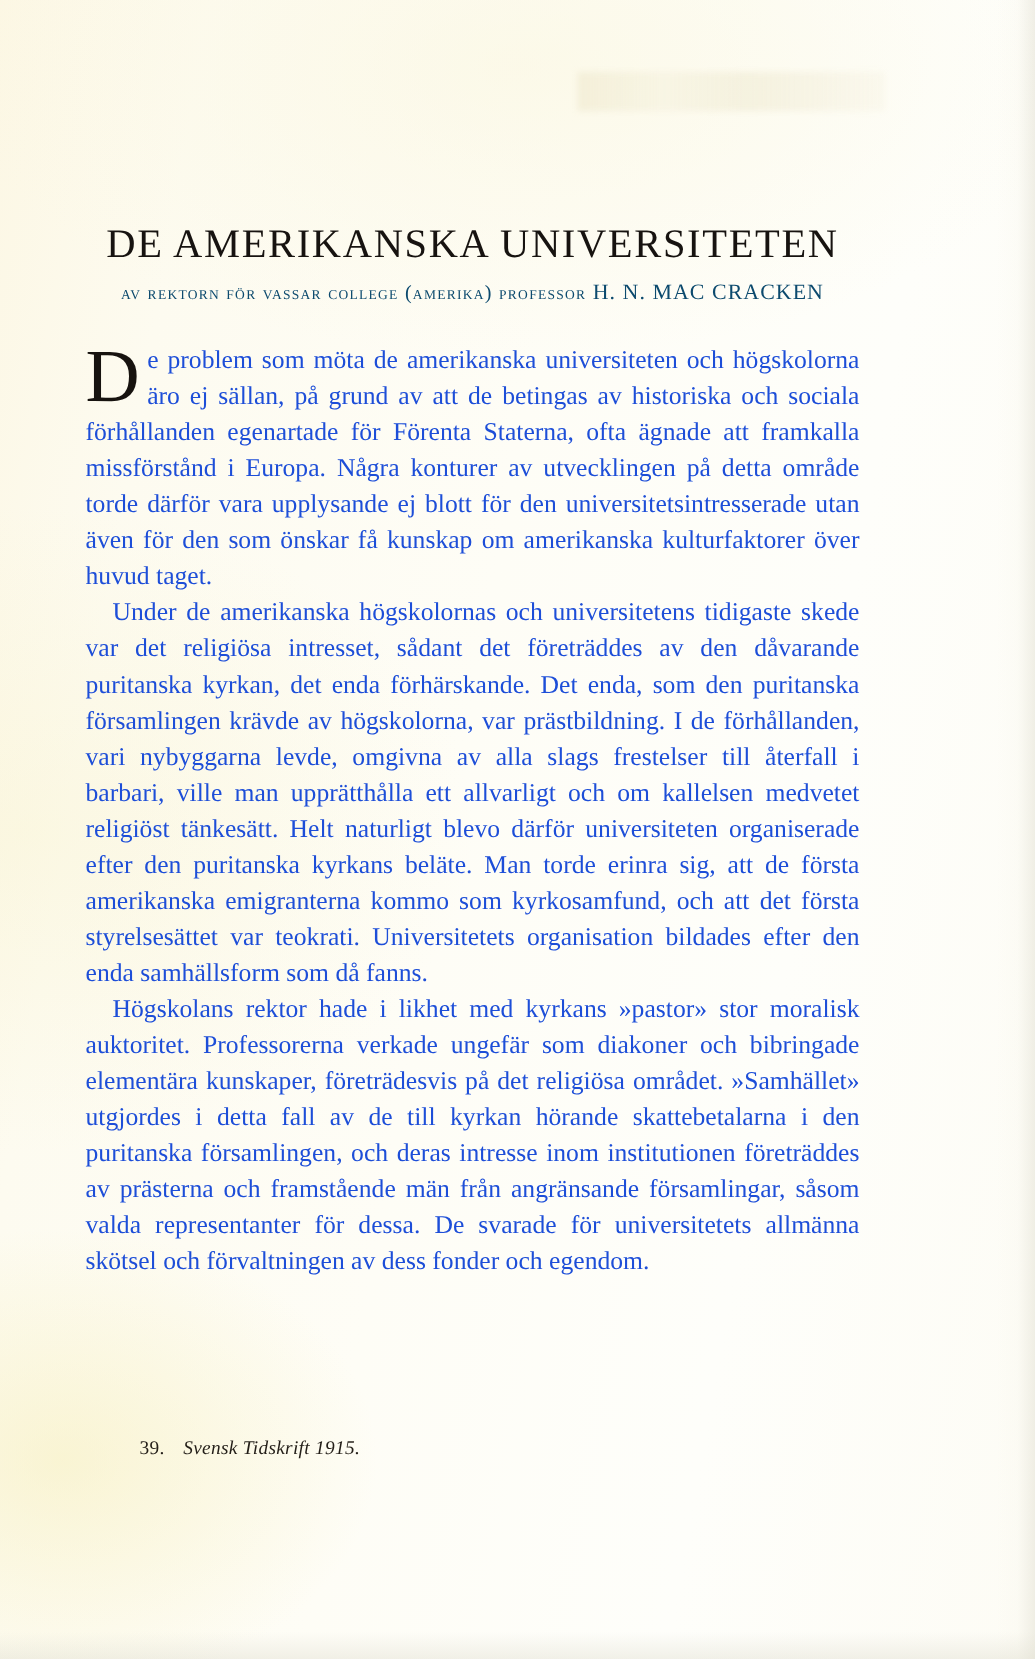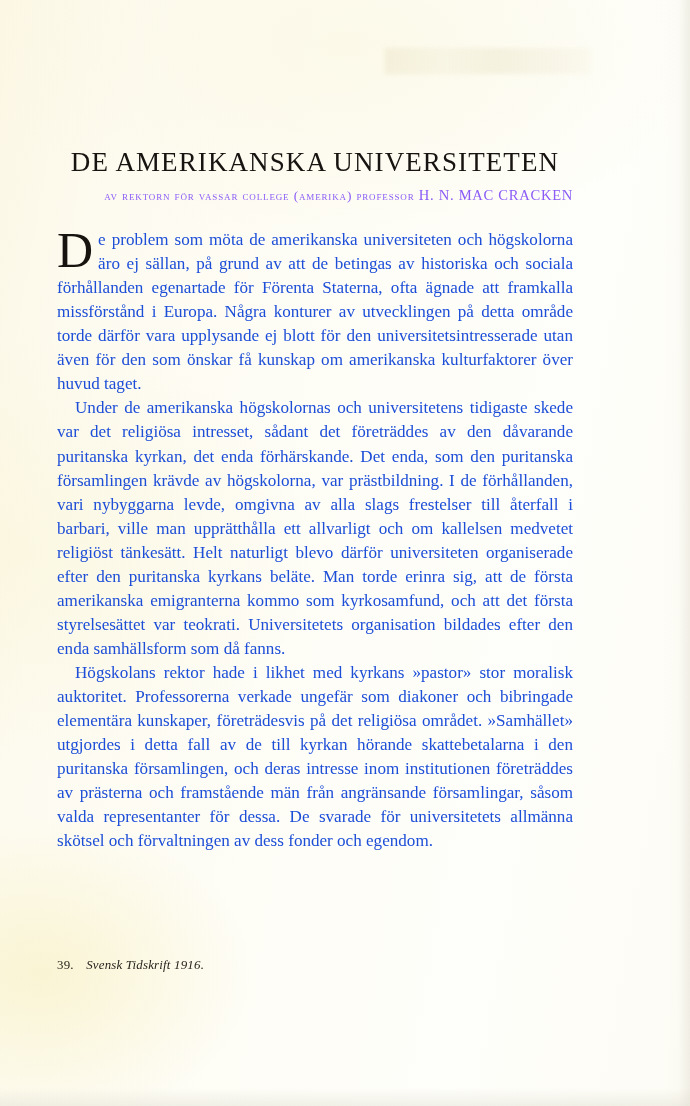--- a/index.html
+++ b/index.html
@@ -68,26 +68,26 @@
     font-size: 27px;
     font-weight: normal;
     letter-spacing: 1.1px;
     text-align: center;
     line-height: 1.04;
     color: #171310;
   }
 
   .byline {
     margin: 11px 0 0 0;
-    text-align: right;
+    text-align: center;
     font-size: 13.4px;
     letter-spacing: 0.85px;
     font-variant: small-caps;
     text-transform: lowercase;
-    color: #8b5cf6;
+    color: #0c4a6e;
     white-space: nowrap;
   }
   .byline .nm {
     font-variant: normal;
     text-transform: uppercase;
     font-size: 14.6px;
     letter-spacing: 0.7px;
   }
 
   .body {
@@ -118,21 +118,21 @@
 
   .footer {
     position: absolute;
     left: 0;
     top: 958px;
     font-size: 12.9px;
     letter-spacing: 0.2px;
     color: #231e18;
     white-space: nowrap;
   }
-  .footer .num { font-style: normal; margin-right: 9px; }
+  .footer .num { font-style: normal; margin-right: 9px; margin-left: 36px; }
   .footer .jrnl { font-style: italic; }
 </style>
 </head>
 <body>
 
 <div class="paper"></div>
 <div class="showthrough"></div>
 
 <div class="page">
 
@@ -144,19 +144,19 @@
   </div>
 
   <div class="body">
     <p class="lead">De problem som möta de amerikanska universiteten och högskolorna äro ej sällan, på grund av att de betingas av historiska och sociala förhållanden egenartade för Förenta Staterna, ofta ägnade att framkalla missförstånd i Europa. Några konturer av utvecklingen på detta område torde därför vara upplysande ej blott för den universitetsintresserade utan även för den som önskar få kunskap om amerikanska kulturfaktorer över huvud taget.</p>
     <p>Under de amerikanska högskolornas och universitetens tidigaste skede var det religiösa intresset, sådant det företräddes av den dåvarande puritanska kyrkan, det enda förhärskande. Det enda, som den puritanska församlingen krävde av högskolorna, var prästbildning. I de förhållanden, vari nybyggarna levde, omgivna av alla slags frestelser till återfall i barbari, ville man upprätthålla ett allvarligt och om kallelsen medvetet religiöst tänkesätt. Helt naturligt blevo därför universiteten organiserade efter den puritanska kyrkans beläte. Man torde erinra sig, att de första amerikanska emigranterna kommo som kyrkosamfund, och att det första styrelsesättet var teokrati. Universitetets organisation bildades efter den enda samhällsform som då fanns.</p>
     <p>Högskolans rektor hade i likhet med kyrkans »pastor» stor moralisk auktoritet. Professorerna verkade ungefär som diakoner och bibringade elementära kunskaper, företrädesvis på det religiösa området. »Samhället» utgjordes i detta fall av de till kyrkan hörande skattebetalarna i den puritanska församlingen, och deras intresse inom institutionen företräddes av prästerna och framstående män från angränsande församlingar, såsom valda representanter för dessa. De svarade för universitetets allmänna skötsel och förvaltningen av dess fonder och egendom.</p>
   </div>
 
   <div class="footer">
     <span class="num">39.</span>
-    <span class="jrnl">Svensk Tidskrift 1916.</span>
+    <span class="jrnl">Svensk Tidskrift 1915.</span>
   </div>
 
 </div>
 
 <div class="edge-right"></div>
 <div class="edge-bottom"></div>
 
 </body></html>

